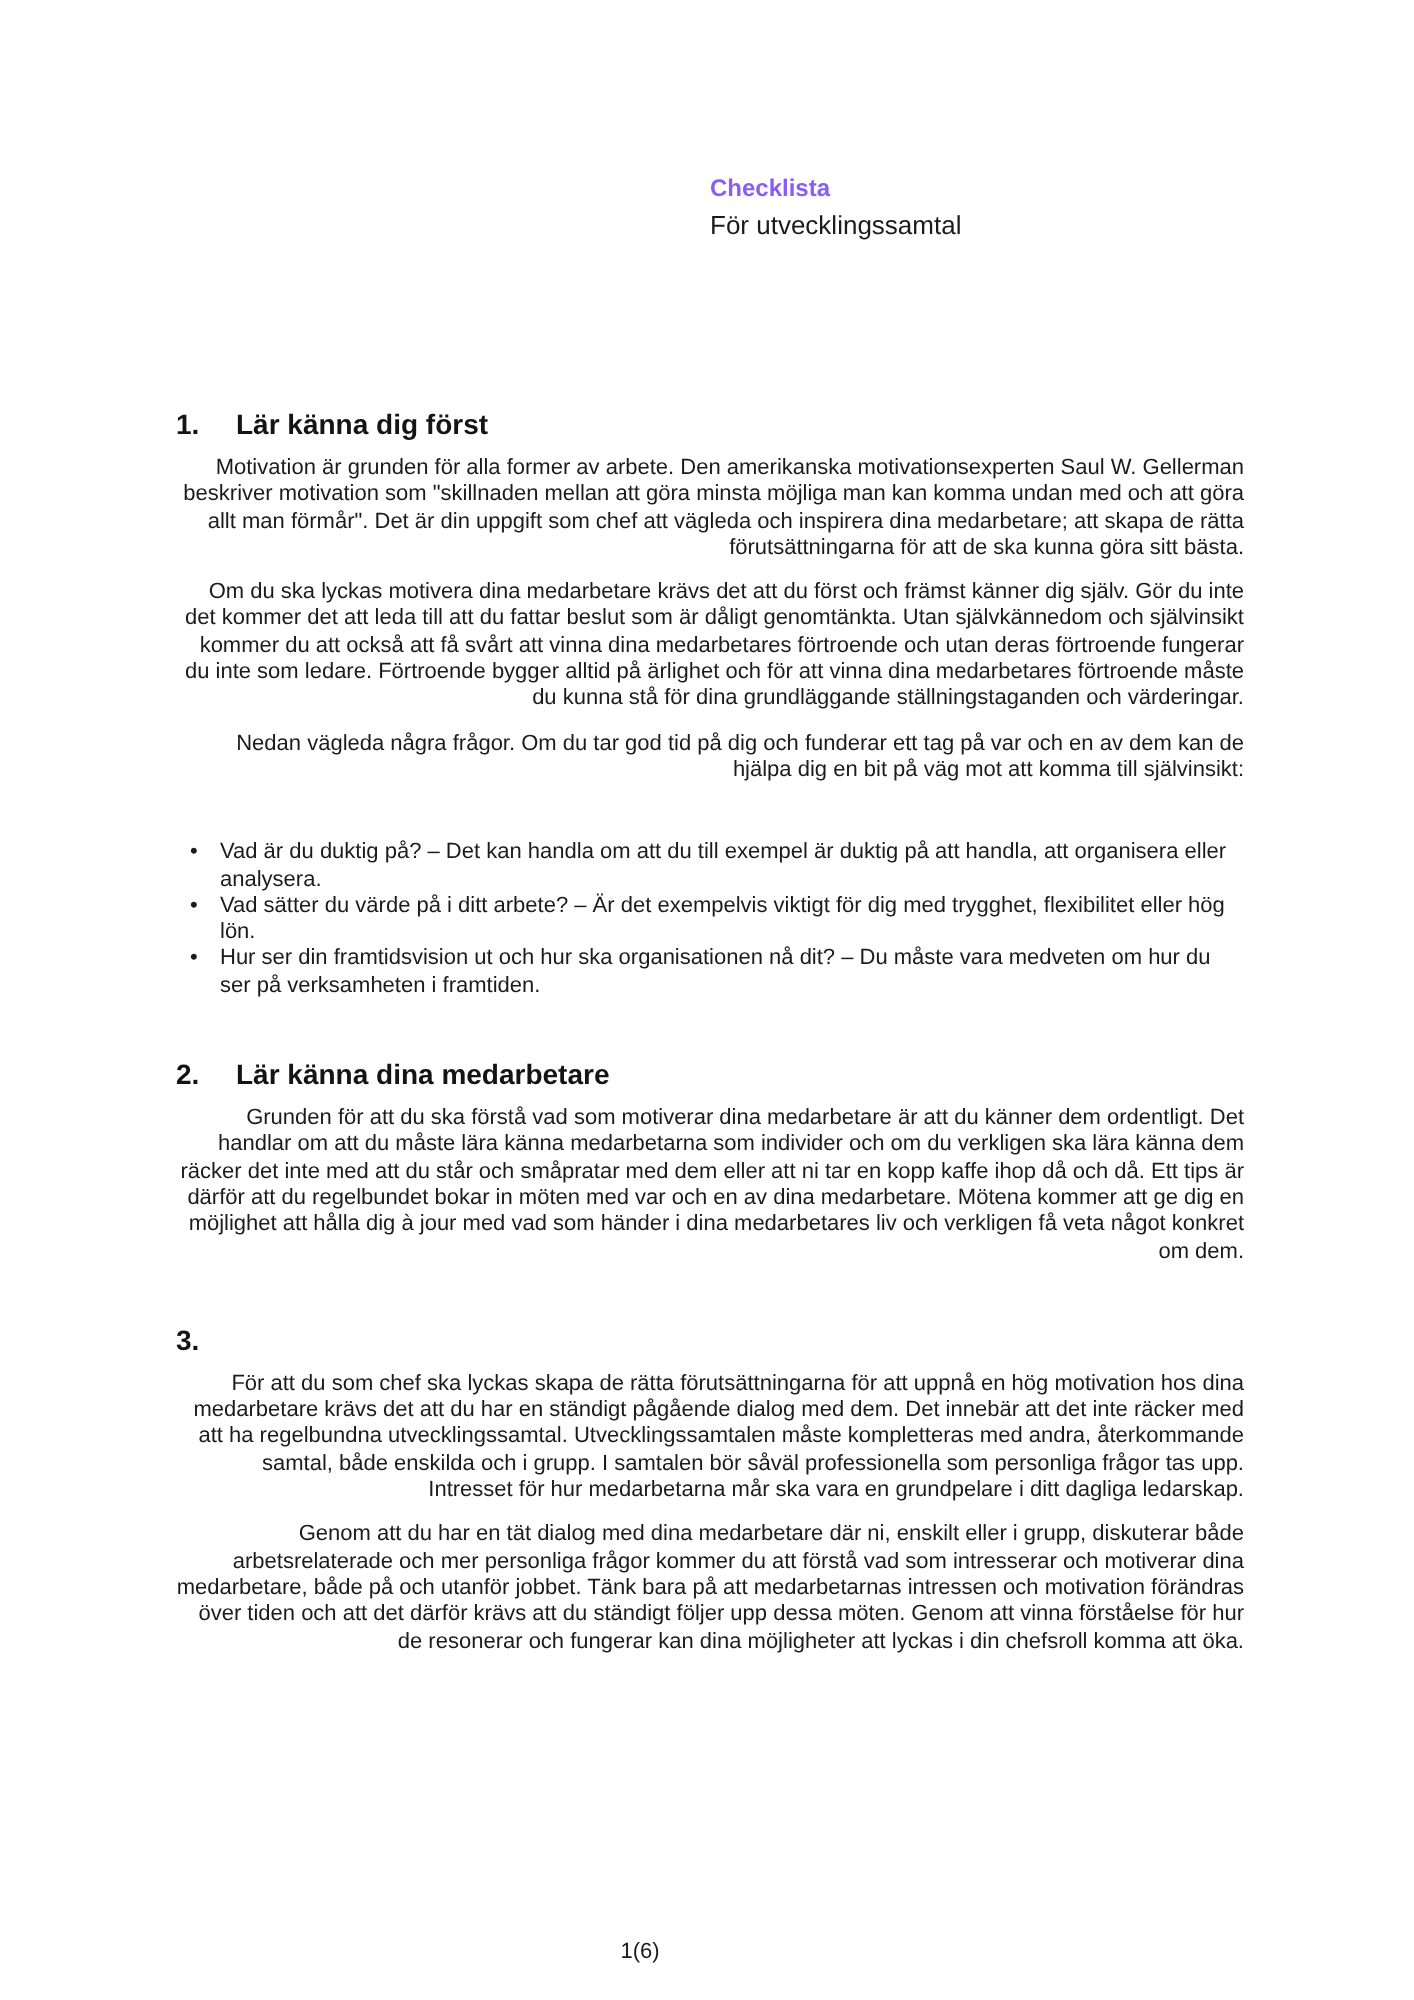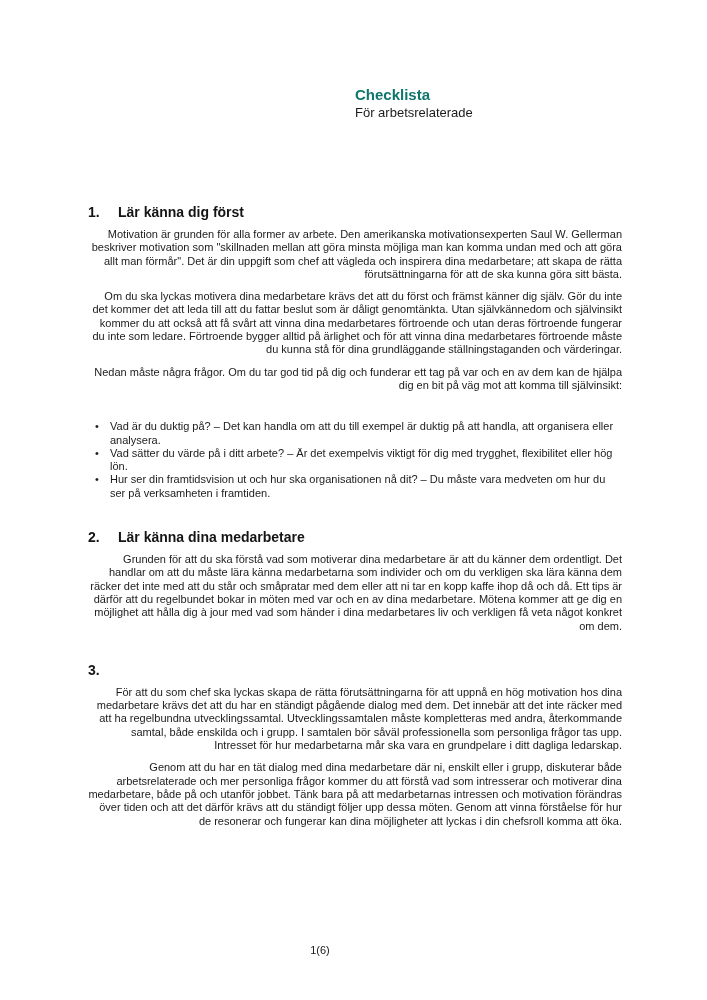--- a/index.html
+++ b/index.html
@@ -21,24 +21,24 @@
     background: #ffffff;
     overflow: hidden;
   }
   .title-block {
     position: absolute;
     left: 355px;
     top: 85px;
   }
   .doc-title {
     margin: 0;
-    font-size: 15px;
+    font-size: 12px;
     line-height: 19px;
     font-weight: bold;
-    color: #0f766e;
+    color: #8b5cf6;
   }
   .doc-subtitle {
     margin: 1px 0 0 0;
     font-size: 13px;
     line-height: 15px;
     color: #1b1b1b;
   }
   .content {
     position: absolute;
     left: 88px;
@@ -77,48 +77,48 @@
   }
   .bullet-list li::before {
     content: "\2022";
     position: absolute;
     left: 7px;
     top: 0;
   }
   .page-footer {
     position: absolute;
     left: 0;
-    top: 944px;
+    top: 970px;
     width: 640px;
     text-align: center;
     font-size: 11px;
     line-height: 13px;
     color: #1b1b1b;
   }
 </style>
 </head>
 <body>
 
 <div class="page">
 
   <div class="title-block">
     <h1 class="doc-title">Checklista</h1>
-    <div class="doc-subtitle">För arbetsrelaterade</div>
+    <div class="doc-subtitle">För utvecklingssamtal</div>
   </div>
 
   <div class="content">
 
     <div class="section">
       <h2 class="section-heading">
         <span class="section-number">1.</span>
         <span class="section-title">Lär känna dig först</span>
       </h2>
       <p>Motivation är grunden för alla former av arbete. Den amerikanska motivationsexperten Saul W. Gellerman beskriver motivation som "skillnaden mellan att göra minsta möjliga man kan komma undan med och att göra allt man förmår". Det är din uppgift som chef att vägleda och inspirera dina medarbetare; att skapa de rätta förutsättningarna för att de ska kunna göra sitt bästa.</p>
       <p>Om du ska lyckas motivera dina medarbetare krävs det att du först och främst känner dig själv. Gör du inte det kommer det att leda till att du fattar beslut som är dåligt genomtänkta. Utan självkännedom och självinsikt kommer du att också att få svårt att vinna dina medarbetares förtroende och utan deras förtroende fungerar du inte som ledare. Förtroende bygger alltid på ärlighet och för att vinna dina medarbetares förtroende måste du kunna stå för dina grundläggande ställningstaganden och värderingar.</p>
-      <p>Nedan måste några frågor. Om du tar god tid på dig och funderar ett tag på var och en av dem kan de hjälpa dig en bit på väg mot att komma till självinsikt:</p>
+      <p>Nedan vägleda några frågor. Om du tar god tid på dig och funderar ett tag på var och en av dem kan de hjälpa dig en bit på väg mot att komma till självinsikt:</p>
       <ul class="bullet-list">
         <li>Vad är du duktig på? – Det kan handla om att du till exempel är duktig på att handla, att organisera eller analysera.</li>
         <li>Vad sätter du värde på i ditt arbete? – Är det exempelvis viktigt för dig med trygghet, flexibilitet eller hög lön.</li>
         <li>Hur ser din framtidsvision ut och hur ska organisationen nå dit? – Du måste vara medveten om hur du ser på verksamheten i framtiden.</li>
       </ul>
     </div>
 
     <div class="section">
       <h2 class="section-heading">
         <span class="section-number">2.</span>

